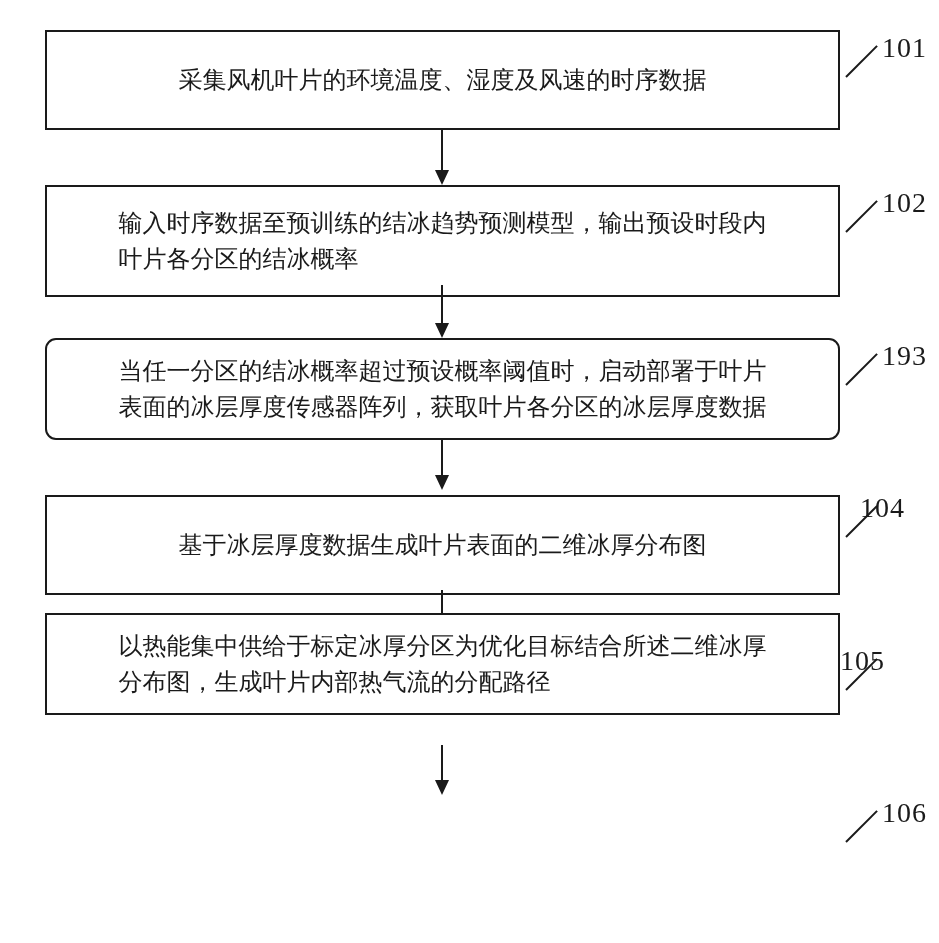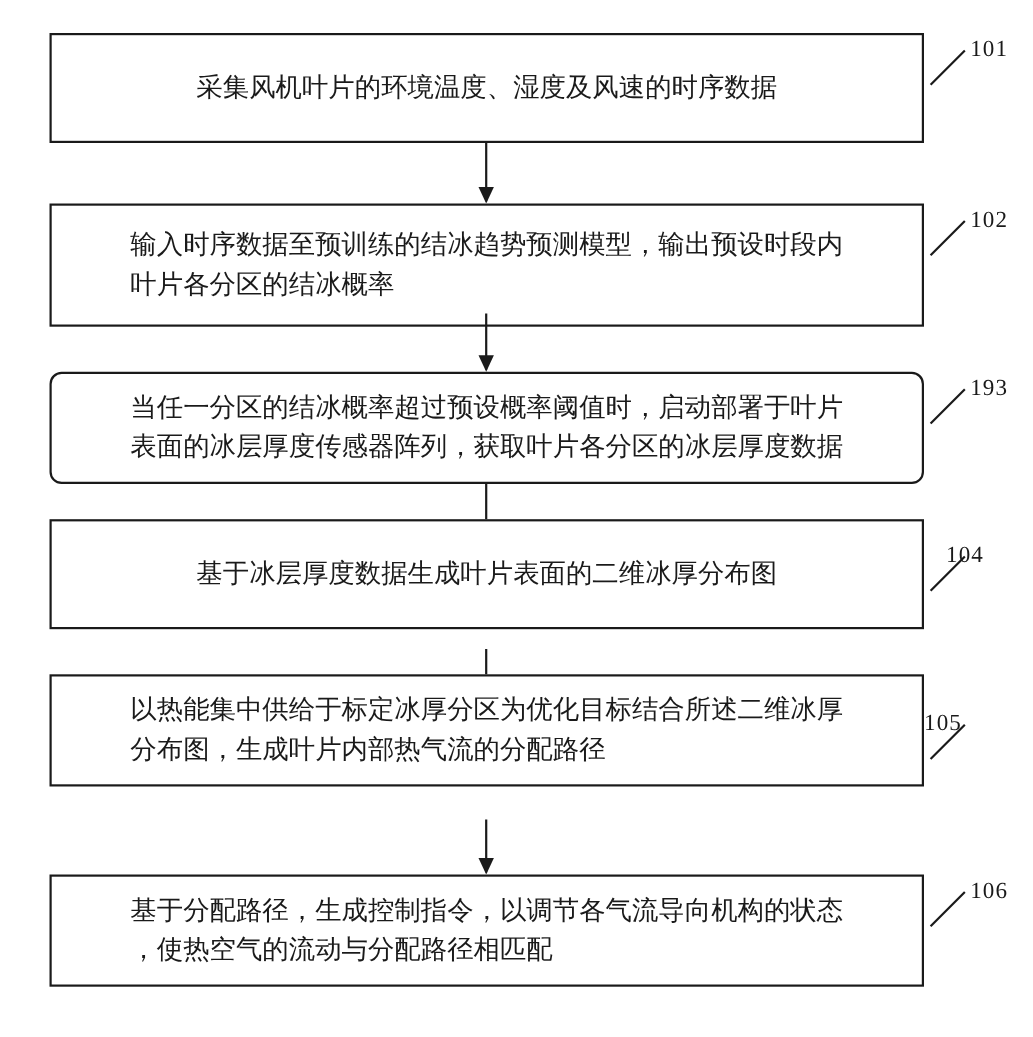--- a/index.html
+++ b/index.html
@@ -28,42 +28,42 @@
     text-align: left;
     padding: 4px 14px;
     font-size: 24px;
     line-height: 1.5;
   }
   .box-text { white-space: pre-line; }
 
   .s1-box { top: 30px;  height: 100px; }
   .s2-box { top: 185px; height: 112px; }
   .s3-box { top: 338px; height: 102px; border-radius: 11px; }
-  .s4-box { top: 472px; height: 100px; }
+  .s4-box { top: 495px; height: 100px; }
   .s5-box { top: 613px; height: 102px; }
   .s6-box { top: 795px; height: 102px; }
 
   .slash {
     position: absolute;
     width: 44px;
     height: 0;
     border-top: 2px solid #1a1a1a;
     transform: rotate(-45deg);
     transform-origin: left center;
   }
   .s1-slash { left: 846px; top: 76px;  }
   .s2-slash { left: 846px; top: 231px; }
   .s3-slash { left: 846px; top: 384px; }
   .s4-slash { left: 846px; top: 536px; }
   .s5-slash { left: 846px; top: 689px; }
   .s6-slash { left: 846px; top: 841px; }
 
   .ref {
     position: absolute;
-    font-size: 21px;
+    font-size: 28px;
     letter-spacing: 1px;
   }
   .s1-ref { left: 882px; top: 32px;  }
   .s2-ref { left: 882px; top: 187px; }
   .s3-ref { left: 882px; top: 340px; }
   .s4-ref { left: 860px; top: 492px; font-family: Liberation Serif, serif; }
   .s5-ref { left: 840px; top: 645px; }
   .s6-ref { left: 882px; top: 797px; }
 
   .arrow {
@@ -125,20 +125,16 @@
   <div class="arrow a4"></div>
 
   <div class="box s5-box">
     <span class="box-text">以热能集中供给于标定冰厚分区为优化目标结合所述二维冰厚
 分布图，生成叶片内部热气流的分配路径</span>
   </div>
   <div class="slash s5-slash"></div>
   <div class="ref s5-ref">105</div>
   <div class="arrow a5"></div>
 
-  <div class="box s6-box">
-    <span class="box-text">基于分配路径，生成控制指令，以调节各气流导向机构的状态
-，使热空气的流动与分配路径相匹配</span>
-  </div>
   <div class="slash s6-slash"></div>
   <div class="ref s6-ref">106</div>
 
 </div>
 
 </body></html>

